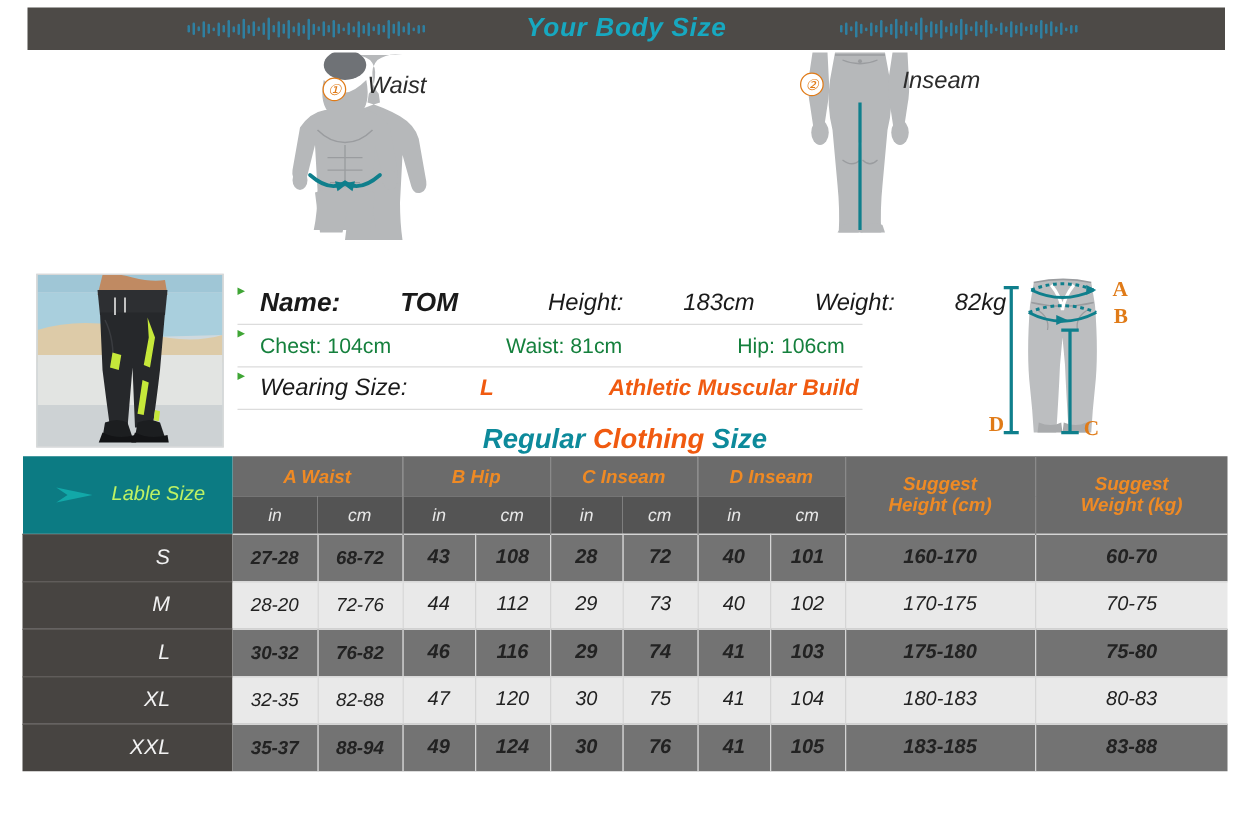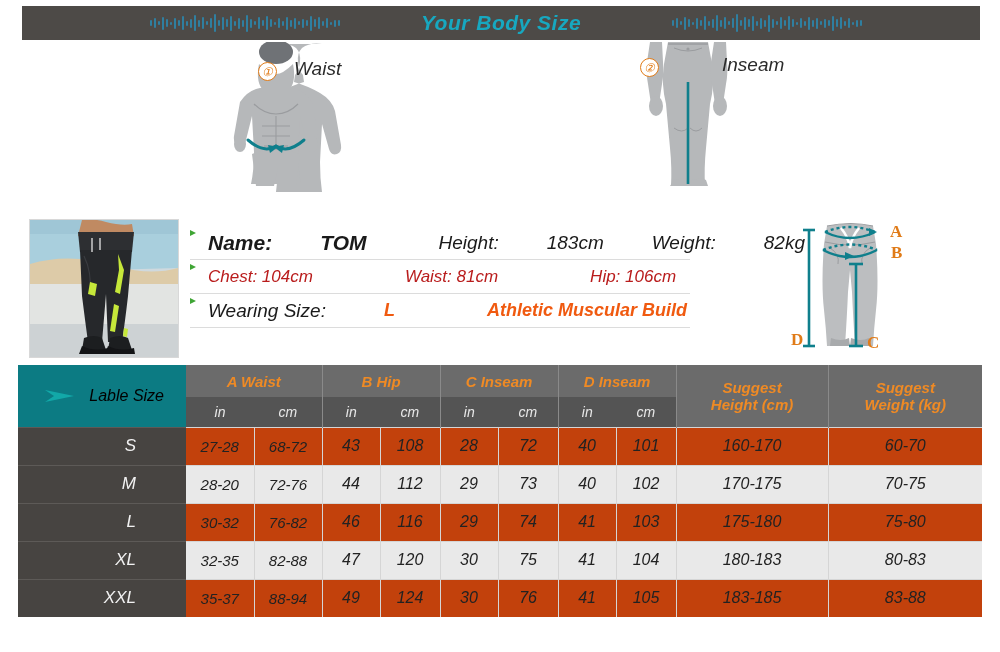--- a/index.html
+++ b/index.html
@@ -74,21 +74,21 @@
   }
   .info-line::before {
     content: ""; position: absolute; left: 0; top: 4px;
     width: 0; height: 0;
     border-left: 6px solid #3fa535;
     border-top: 3px solid transparent;
     border-bottom: 3px solid transparent;
   }
   .t-name  { font-size: 21px; font-weight: bold; font-style: italic; color: #1a1a1a; }
   .t-reg   { font-size: 19px; font-style: italic; color: #1a1a1a; }
-  .t-small { font-size: 17px; font-style: italic; color: #b91c1c; }
+  .t-small { font-size: 17px; color: #15803d; }
   .t-orange{ font-size: 18px; font-style: italic; font-weight: bold; color: #f05a10; }
   .sp { display: inline-block; width: 10px; }
 
   #pants-diagram { position: absolute; left: 785px; top: 218px; width: 145px; height: 140px; }
   .pd-letter {
     position: absolute; color: #e07b18; font-size: 17px; font-weight: bold;
     font-family: "Liberation Serif", serif;
   }
 
   
@@ -98,21 +98,21 @@
   }
   #chart-title .teal { color: #0d8a9b; }
   #chart-title .orange { color: #f05a10; }
 
   
   #tbl-wrap { position: absolute; left: 18px; top: 365px; width: 964px; }
   table { border-collapse: collapse; width: 964px; table-layout: fixed; }
   td, th { padding: 0; border: 0; }
 
   .h-label {
-    background: #0c7b83; color: #000000;
+    background: #0c7b83; color: #bef264;
     font-size: 16px; font-style: italic;
     text-align: right; padding-right: 22px;
     position: relative; vertical-align: middle;
   }
   .dart {
     position: absolute; left: 26px; top: 50%; transform: translateY(-50%);
     width: 34px; height: 18px;
   }
   .h-grp {
     background: #6b6b6b; color: #ef8a24;
@@ -137,21 +137,21 @@
     background: #474441; color: #f2f2f2;
     font-size: 17px; font-style: italic;
     text-align: right; padding-right: 50px;
     border-top: 1px solid #5d5a57;
   }
   .c-val {
     font-size: 16px; font-style: italic; color: #222;
     text-align: center;
   }
   .c-val.sm { font-size: 15px; }
-  tr.odd  .c-val { background: #c2410c; }
+  tr.odd  .c-val { background: #737373; font-weight: bold; }
   tr.even .c-val { background: #e9e9e9; }
   .c-val { border-top: 1px solid #d5d5d5; border-right: 1px solid #d5d5d5; }
   tr td.last { border-right: 0; }
   .row-h { height: 38px; }
 </style>
 </head>
 <body>
 
 <div id="page">
 
@@ -383,20 +383,25 @@
       <line x1="71" y1="46" x2="71" y2="128" stroke="#0f7f8c" stroke-width="2.6"></line>
       <line x1="64" y1="46" x2="78" y2="46" stroke="#0f7f8c" stroke-width="2.6"></line>
       <line x1="64" y1="128" x2="78" y2="128" stroke="#0f7f8c" stroke-width="2.6"></line>
     </svg>
     <div class="pd-letter" style="left:105px; top:4px;">A</div>
     <div class="pd-letter" style="left:106px; top:25px;">B</div>
     <div class="pd-letter" style="left:82px; top:115px;">C</div>
     <div class="pd-letter" style="left:6px; top:112px;">D</div>
   </div>
 
+  <div id="chart-title">
+    <span class="teal">Regular</span>
+    <span class="orange">Clothing</span>
+    <span class="teal">Size</span>
+  </div>
 
   <div id="tbl-wrap">
     <table>
       <colgroup>
         <col style="width:168px">
           <col style="width:68px">
           <col style="width:68px">
         <col style="width:58px">
           <col style="width:60px">
           <col style="width:58px">

